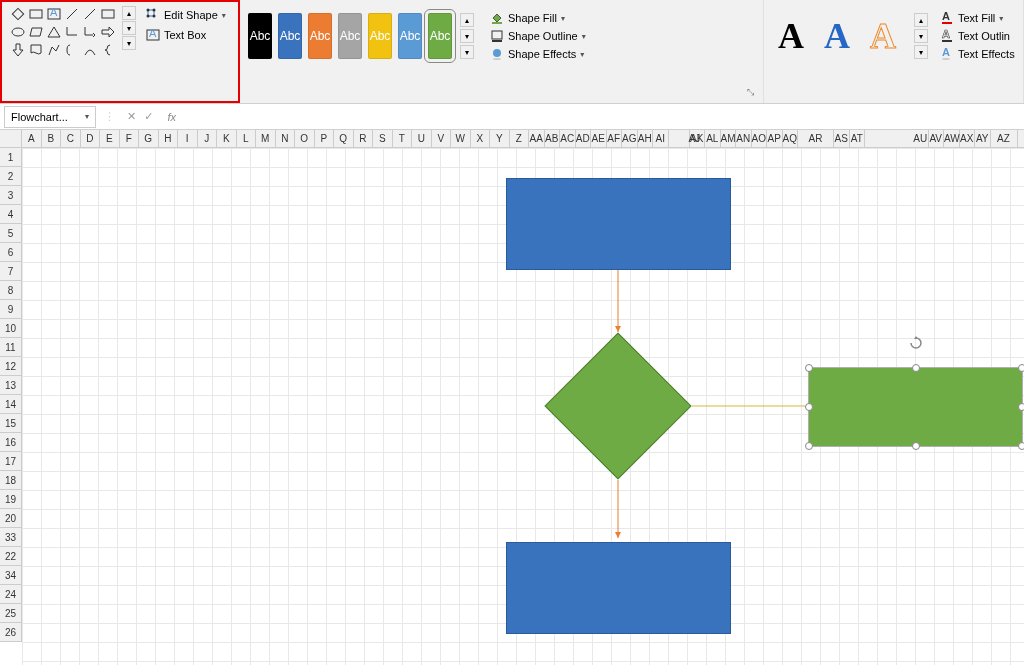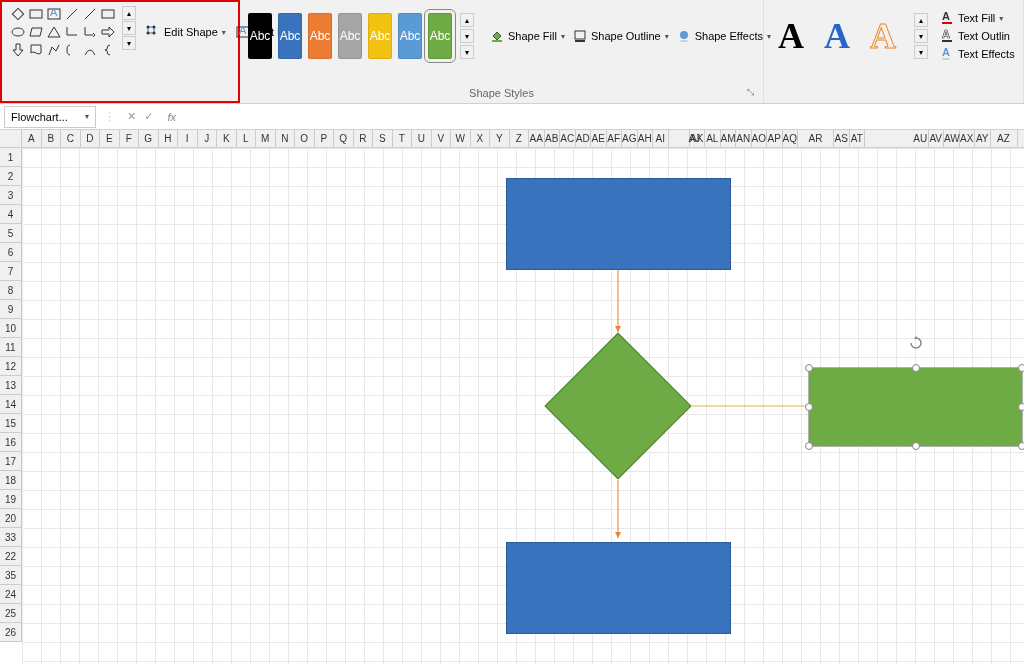--- a/index.html
+++ b/index.html
@@ -6,28 +6,28 @@
 body{background:#fff;overflow:hidden;width:1024px;height:665px;position:relative;}
 .ribbon{background:#f1f1f1;height:104px;display:flex;border-bottom:1px solid #d0d0d0;}
 .group{display:flex;flex-direction:column;justify-content:space-between;padding:4px 8px 2px 8px;border-right:1px solid #e0e0e0;position:relative;}
 .group-label{text-align:center;color:#666;font-size:11px;padding:2px 0;}
 .insert-shapes{width:240px;border:2px solid #e40000;position:relative;}
 .shapes-content{display:flex;gap:6px;}
 .shape-gallery{display:flex;flex-direction:column;gap:2px;}
 .shape-row{display:flex;gap:2px;}
 .shape-icon{width:16px;height:16px;display:flex;align-items:center;justify-content:center;}
 .shape-icon svg{width:14px;height:14px;}
-.shape-tools{display:flex;flex-direction:row;gap:2px;}
+.shape-tools{display:flex;flex-direction:column;gap:2px;}
 .tool-btn{display:flex;align-items:center;gap:4px;padding:2px 4px;cursor:pointer;white-space:nowrap;}
 .dropdown-arrow{font-size:8px;color:#555;}
 .shape-styles{flex:1;min-width:510px;}
 .styles-content{display:flex;align-items:center;gap:4px;height:64px;}
 .style-swatch{width:24px;height:46px;border-radius:2px;display:flex;align-items:center;justify-content:center;color:#fff;font-size:12px;cursor:pointer;border:1px solid rgba(0,0,0,0.1);}
 .style-swatch.selected{outline:1px solid #888;outline-offset:3px;background:#f5f5f5;}
-.style-tools{display:flex;flex-direction:row;gap:0px;margin-left:8px;}
+.style-tools{display:flex;flex-direction:column;gap:0px;margin-left:8px;}
 .style-tool{display:flex;align-items:center;gap:4px;padding:2px 4px;cursor:pointer;white-space:nowrap;}
 .mini-icon{width:14px;height:14px;display:inline-block;}
 .dialog-launcher{position:absolute;right:4px;bottom:4px;width:12px;height:12px;cursor:pointer;font-size:9px;color:#666;}
 .wordart{width:260px;}
 .wordart-content{display:flex;align-items:center;gap:8px;height:64px;}
 .wordart-a{font-size:36px;font-weight:bold;font-family:Georgia,serif;cursor:pointer;padding:0 6px;}
 .wa1{color:#000;}
 .wa2{color:#2666c6;}
 .wa3{color:#ed8b2d;-webkit-text-stroke:1px #ed8b2d;color:transparent;}
 .wordart-tools{display:flex;flex-direction:column;gap:0px;}
@@ -226,21 +226,20 @@
         <div class="style-tool">
           <span class="mini-icon"><svg viewBox="0 0 14 14">
                 <circle cx="7" cy="6" r="4" fill="#5b9bd5"></circle>
                 <ellipse cx="7" cy="12" rx="4" ry="1" fill="#ccc"></ellipse>
               </svg></span>
           <span>Shape Effects</span>
           <span class="dropdown-arrow">▾</span>
         </div>
       </div>
     </div>
-    <div class="group-label">Shape Styles</div>
     <span class="dialog-launcher">⤡</span>
   </div>
 
   <div class="group wordart">
     <div class="wordart-content">
       <span class="wordart-a wa1">A</span>
       <span class="wordart-a wa2">A</span>
       <span class="wordart-a wa3">A</span>
       <div class="style-more">
         <span class="more-btn">▴</span>
@@ -362,21 +361,21 @@
       <div class="row-h">13</div>
       <div class="row-h">14</div>
       <div class="row-h">15</div>
       <div class="row-h">16</div>
       <div class="row-h">17</div>
       <div class="row-h">18</div>
       <div class="row-h">19</div>
       <div class="row-h">20</div>
       <div class="row-h">33</div>
       <div class="row-h">22</div>
-      <div class="row-h">35</div>
+      <div class="row-h">34</div>
       <div class="row-h">24</div>
       <div class="row-h">25</div>
       <div class="row-h">26</div>
     </div>
   <div class="grid">
     <div class="grid-bg" id="grid-bg" style="background-size: 19px 19px;"></div>
     <div class="shape-canvas">
 
       <svg class="arrow-line" style="left:0;top:0;width:100%;height:100%;position:absolute;pointer-events:none">
         <defs>

